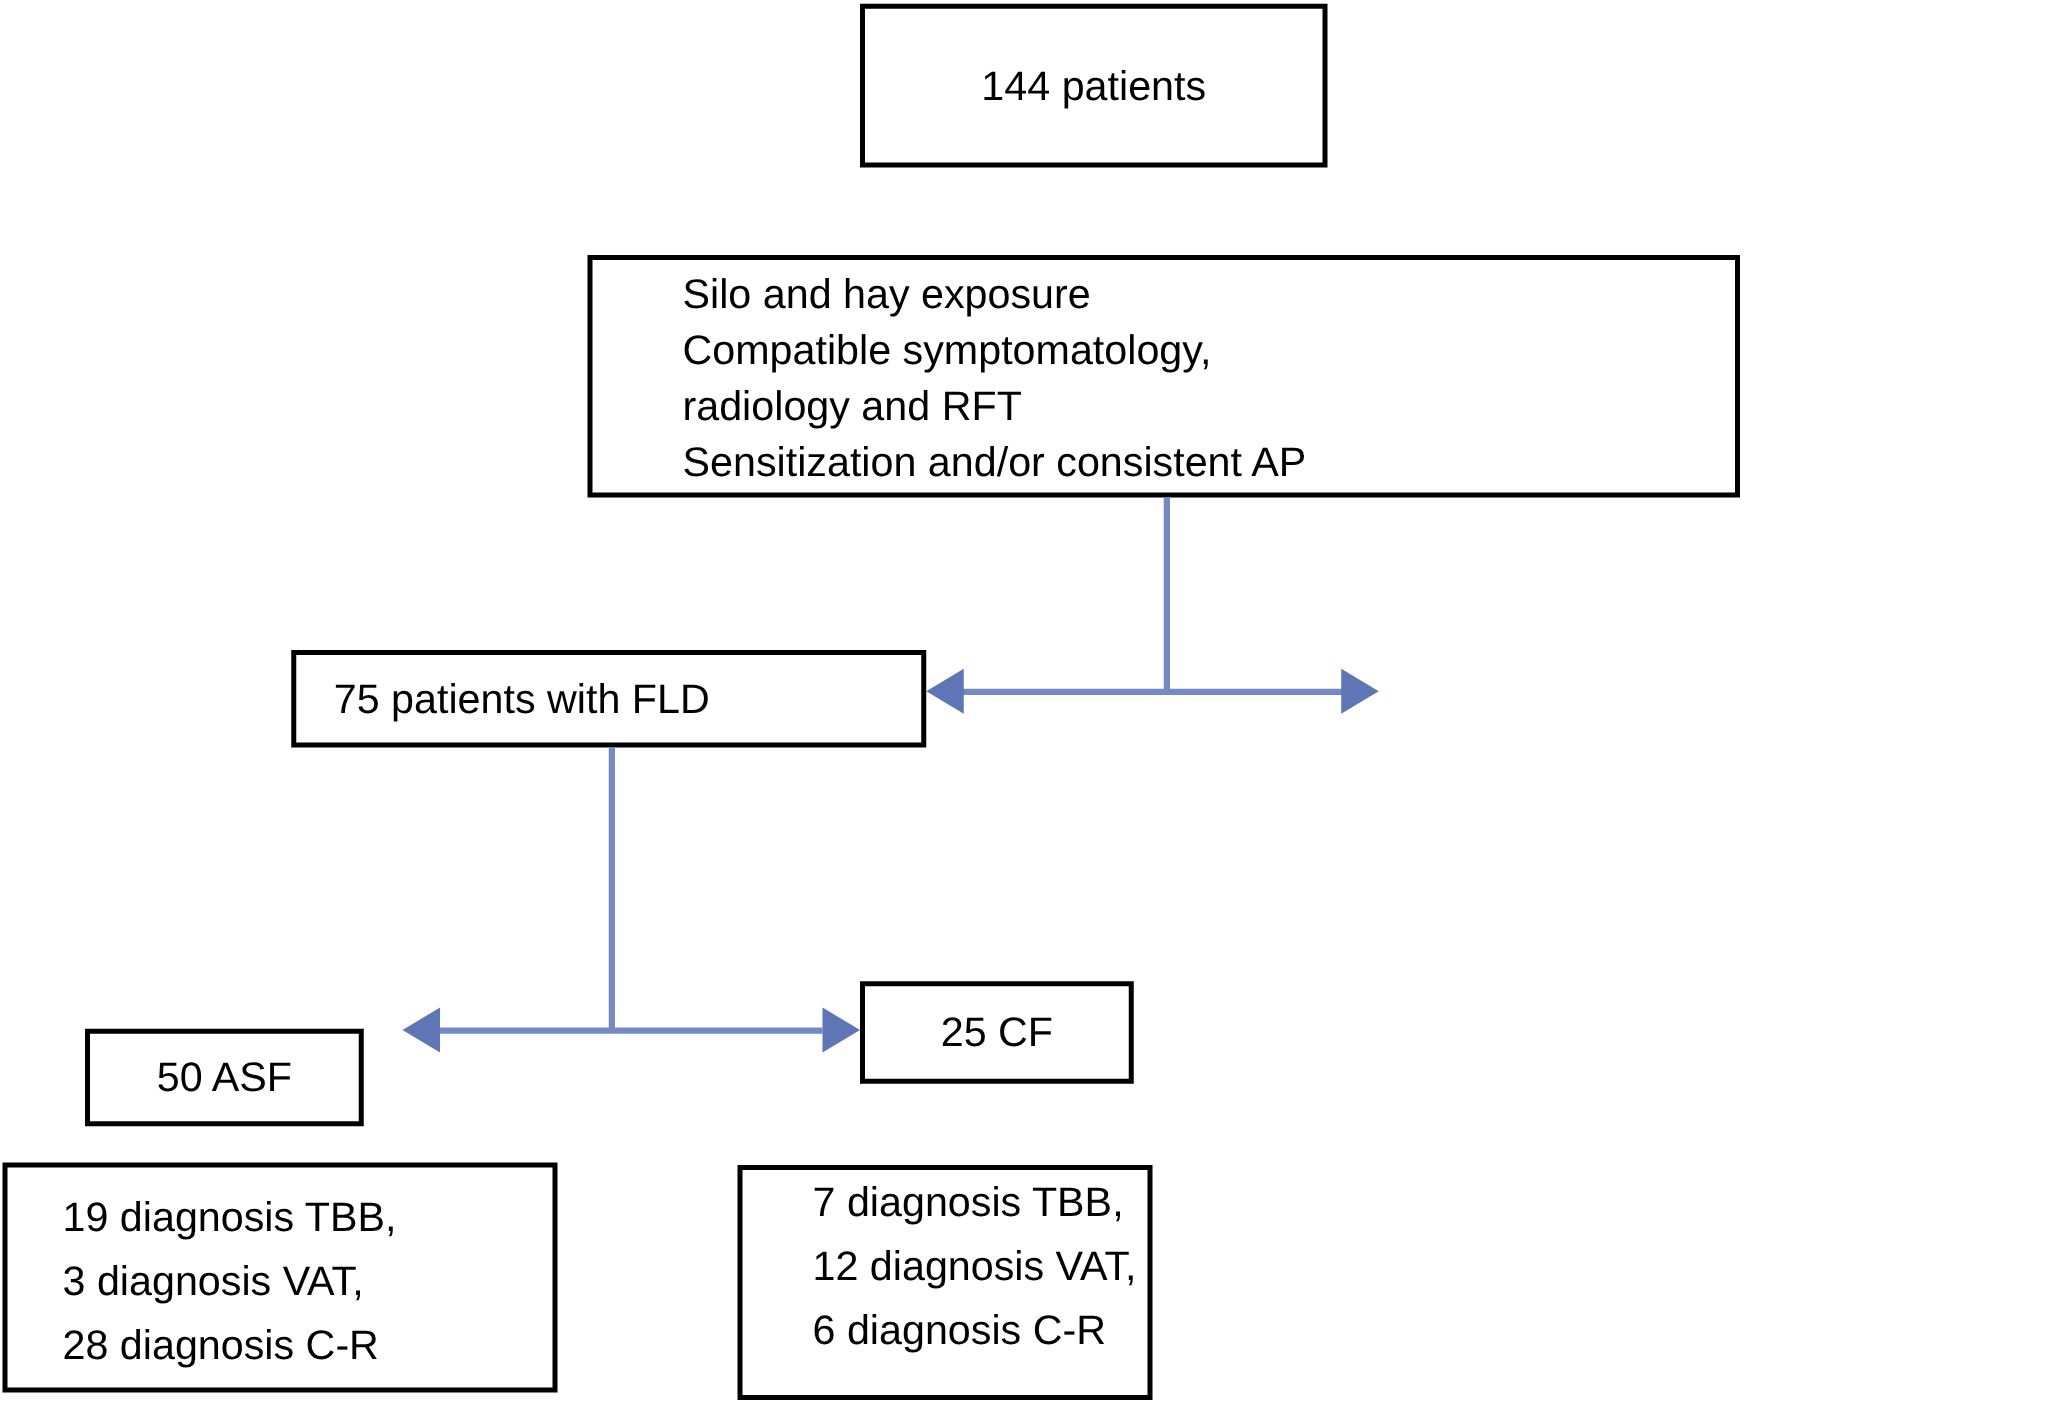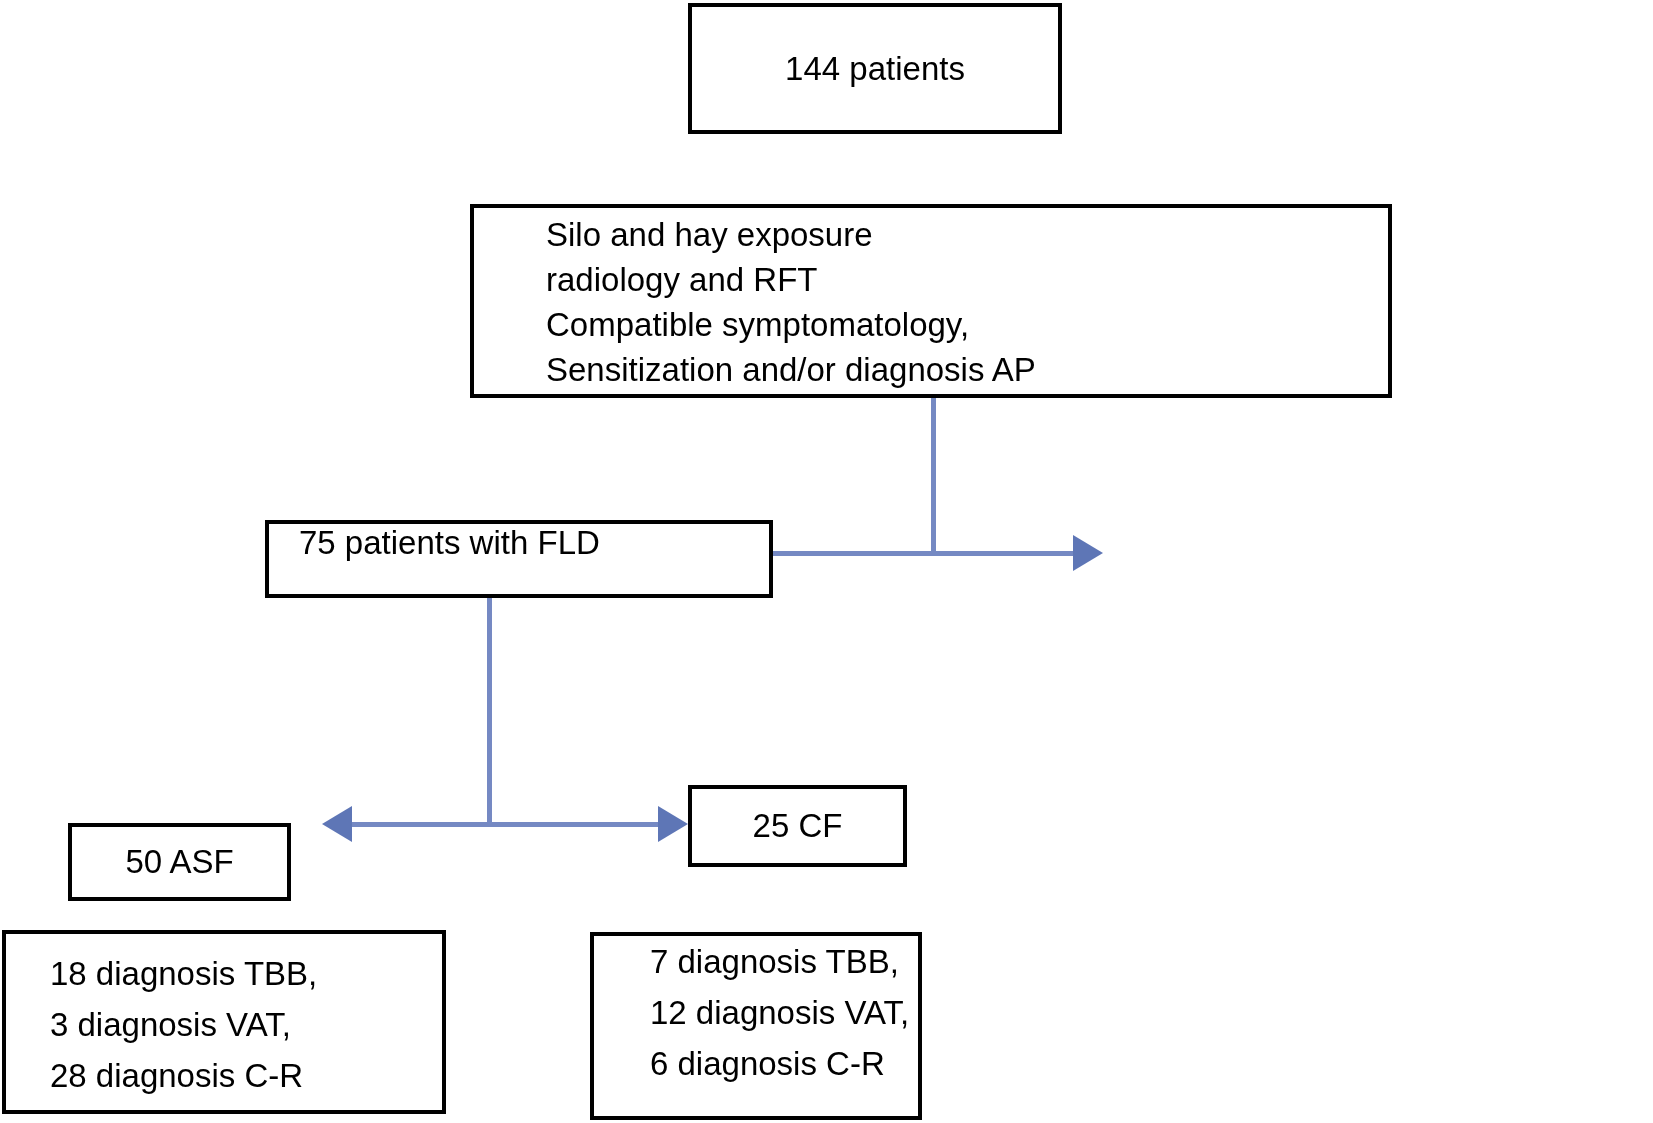--- a/index.html
+++ b/index.html
@@ -24,22 +24,22 @@
     background: #ffffff;
   }
   .box.center {
     display: flex;
     align-items: center;
     justify-content: center;
     text-align: center;
   }
   .box.vcenter-left {
     display: flex;
+    align-items: center;
     justify-content: flex-start;
-    margin-left: 32px;
   }
   .box.multiline div {
     white-space: nowrap;
   }
   
   #node-total        { left: 688px;  top: 3px;   width: 374px; height: 131px; flex-direction: column; line-height: 50px; }
   #node-criteria     { left: 470px;  top: 204px; width: 922px; height: 194px; padding: 4px 0 0 72px; line-height: 45px; }
   #node-fld          { left: 233px;  top: 520px; width: 508px; height: 78px;  padding-left: 30px; }
   #node-excluded     { left: 1103px; top: 520px; width: 542px; height: 78px; }
   #node-asf          { left: 68px;   top: 785px; width: 223px; height: 78px; margin-top: 38px; }
@@ -75,23 +75,23 @@
 <body>
 
 <div id="stage">
 
   <div class="box center" id="node-total">
     <div>144 patients</div>
   </div>
 
   <div class="box multiline" id="node-criteria">
     <div>Silo and hay exposure</div>
+    <div>Compatible symptomatology,</div>
     <div>radiology and RFT</div>
-    <div>Compatible symptomatology,</div>
-    <div>Sensitization and/or diagnosis AP</div>
+    <div>Sensitization and/or consistent AP</div>
   </div>
 
   <div class="vline" id="conn-criteria-down"></div>
 
   <div class="hline" id="conn-split-top"></div>
   <div class="arrowhead point-left" id="ah-fld"></div>
   <div class="arrowhead point-right" id="ah-excluded"></div>
 
   <div class="box vcenter-left" id="node-fld">
     <span>75 patients with FLD</span>
@@ -106,21 +106,21 @@
 
   <div class="box center" id="node-asf">
     <span>50 ASF</span>
   </div>
 
   <div class="box center" id="node-cf">
     <span>25 CF</span>
   </div>
 
   <div class="box multiline" id="node-asf-diag">
-    <div>18 diagnosis TBB,</div>
+    <div>19 diagnosis TBB,</div>
     <div>3 diagnosis VAT,</div>
     <div>28 diagnosis C-R</div>
   </div>
 
   <div class="box multiline" id="node-cf-diag">
     <div>7 diagnosis TBB,</div>
     <div>12 diagnosis VAT,</div>
     <div>6 diagnosis C-R</div>
   </div>
 

